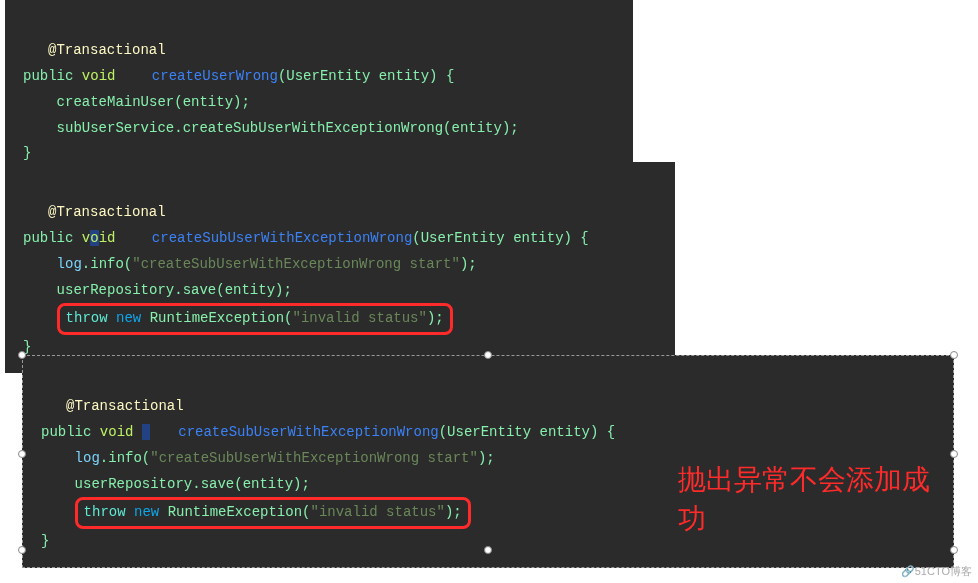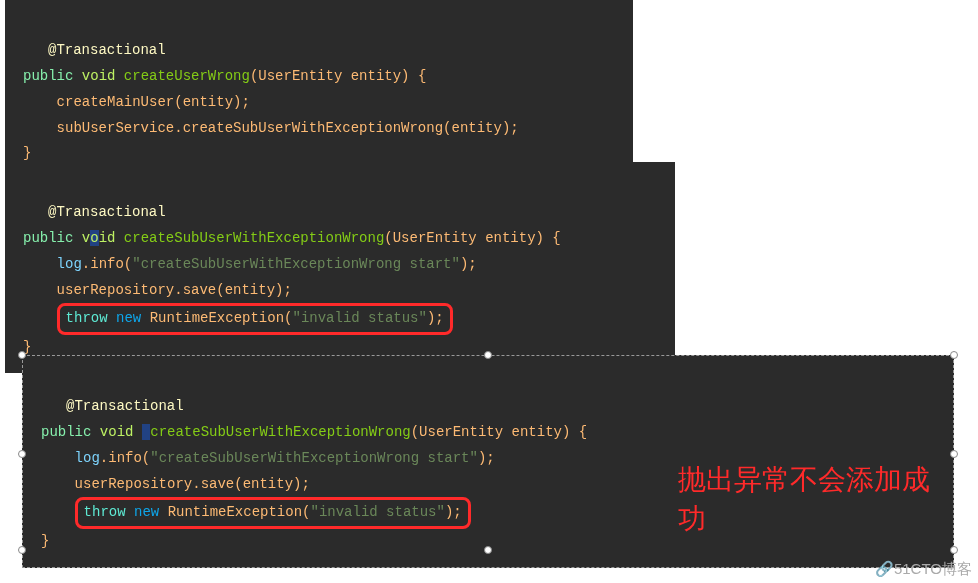--- a/index.html
+++ b/index.html
@@ -23,24 +23,24 @@
   .block2 { left: 5px; top: 162px; width: 670px; }
   .block3 {
     left: 22px; top: 355px; width: 932px;
     border: 1px dashed #999;
   }
   .annotation { color: #fef9c3; padding-left: 25px; }
   .kw-public { color: #86efac; }
   .kw-void { color: #bef264; }
   .kw-throw { color: #5eead4; }
   .kw-new { color: #0ea5e9; }
-  .method-decl { color: #84cc16; }
+  .method-decl { color: #3b82f6; margin-left: 28px; }
   .log-italic { color: #7dd3fc; text-align: right; }
   .str { color: #6a8759; }
-  .default { color: #fdba74; }
+  .default { color: #86efac; }
   .cursor-bg { background: #214283; }
   .red-box {
     border: 3px solid #ff2a2a;
     border-radius: 8px;
     padding: 0 6px;
     display: inline-block;
   }
   .comment-text {
     position: absolute;
     color: #ff2a2a;
@@ -48,21 +48,21 @@
     font-size: 28px;
     line-height: 1.4;
     right: 40px;
     top: 460px;
     width: 260px;
   }
   .watermark {
     position: absolute;
     right: 6px;
     bottom: 4px;
-    font-size: 15px;
+    font-size: 11px;
     color: #aaa;
     font-family: sans-serif;
   }
   .sel-handle {
     position: absolute;
     width: 8px; height: 8px;
     background: #fff;
     border: 1px solid #888;
     border-radius: 50%;
   }

